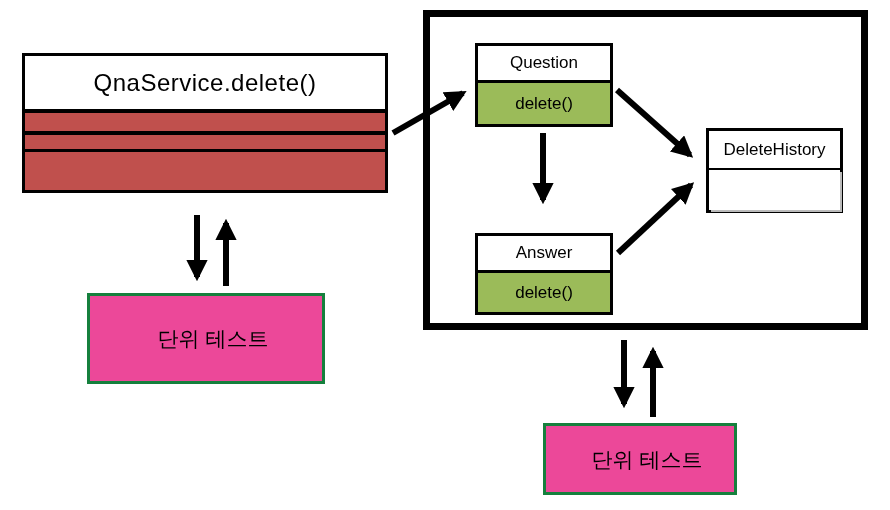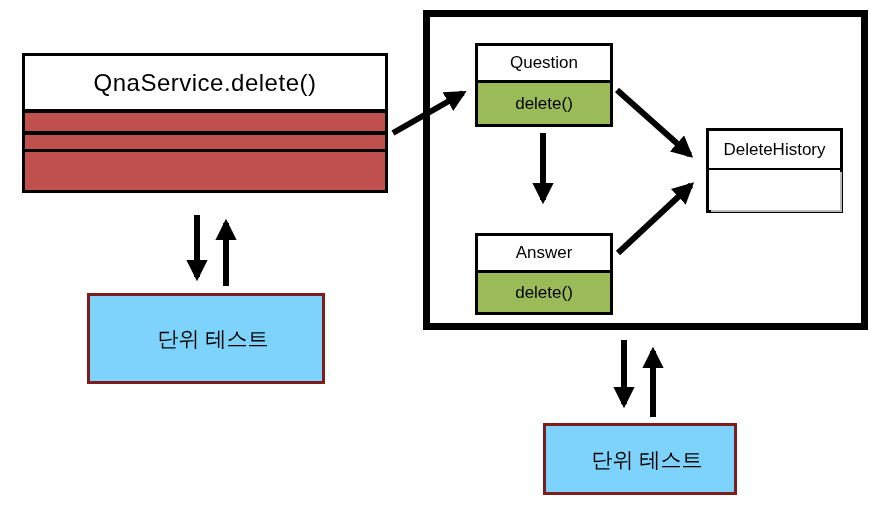--- a/index.html
+++ b/index.html
@@ -92,22 +92,22 @@
   }
   .uml-empty {
     flex: 1;
     background: #ffffff;
     box-shadow: 2px 2px 0 #bbbbbb;
   }
 
   
   .test-box {
     position: absolute;
-    background: #7dd3fc;
-    border: 3px solid #7f1d1d;
+    background: #ec4899;
+    border: 3px solid #15803d;
     display: flex;
     flex-direction: column;
     align-items: center;
     justify-content: center;
     text-align: center;
     font-size: 21px;
     line-height: 33px;
     z-index: 2;
     padding-left: 14px;
   }

